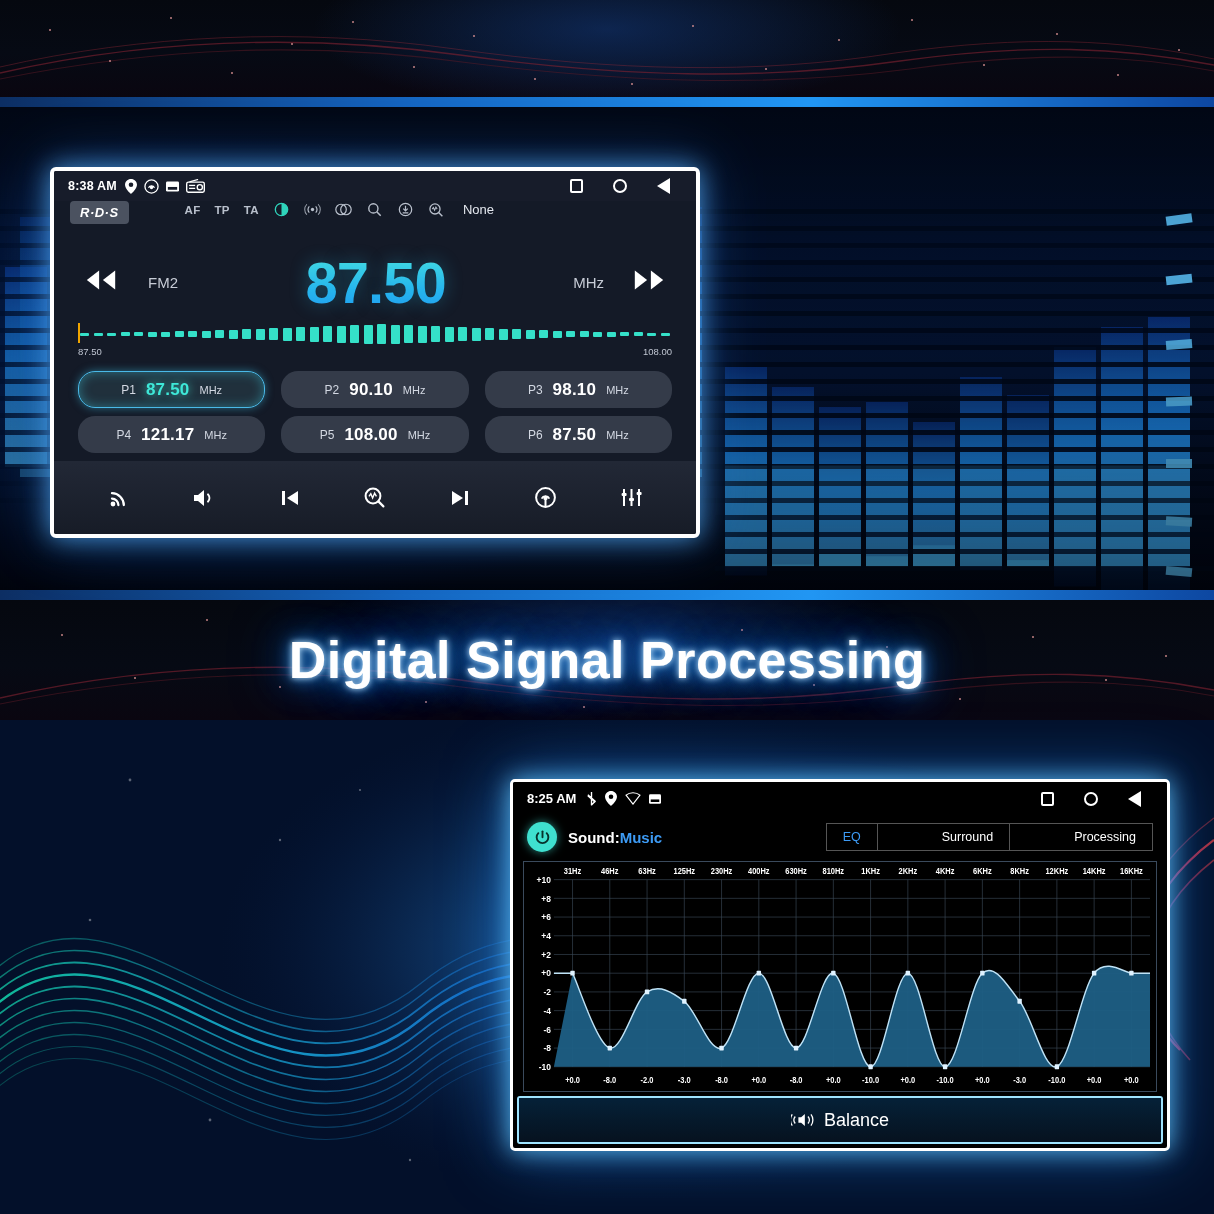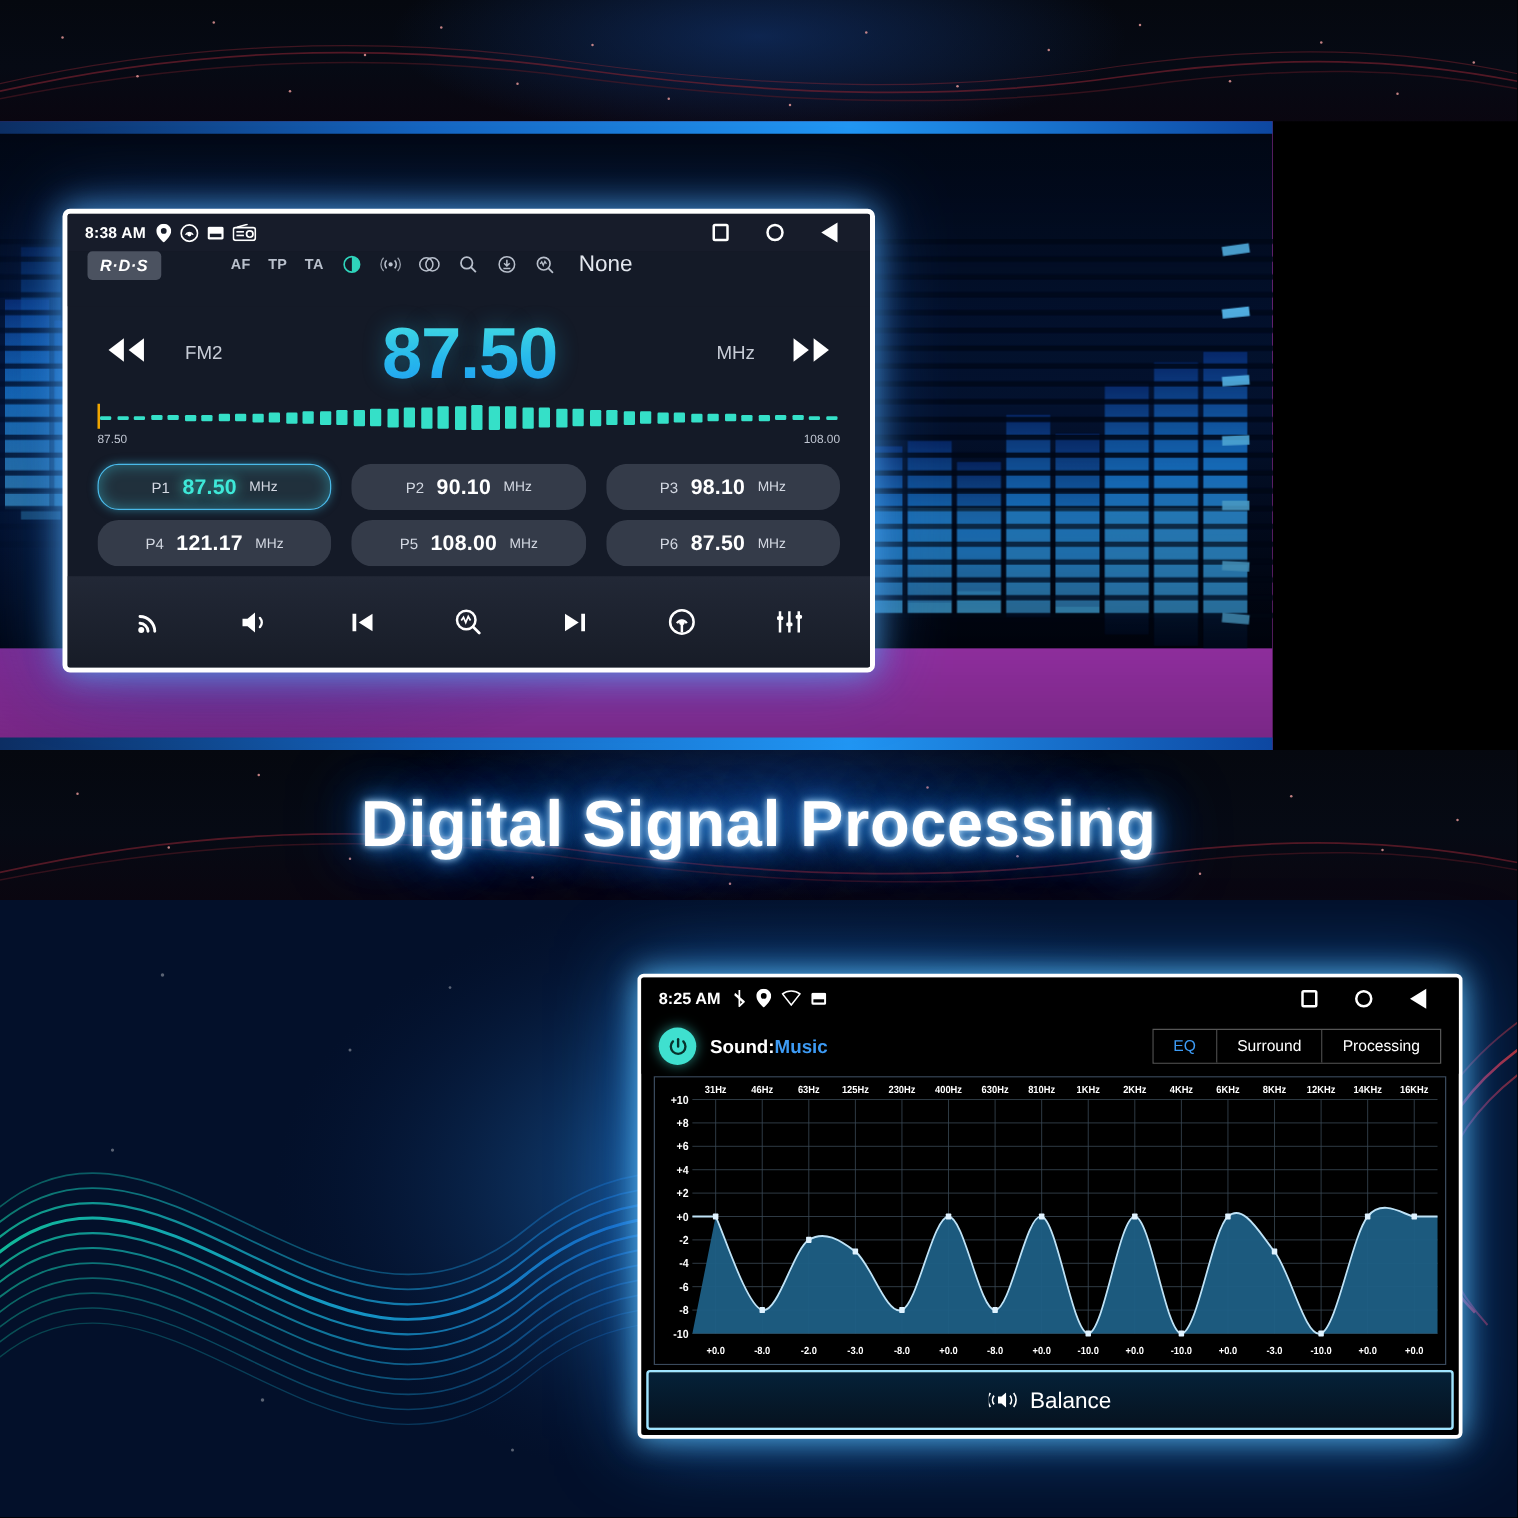--- a/index.html
+++ b/index.html
@@ -45,22 +45,22 @@
       0 0 6px #bfe4ff,
       0 0 16px #2b8ce0,
       0 0 34px #1666c8,
       0 0 60px #0b47a5;
   }
   .banner .banner-title { font-size: 44px; }
   .banner.b2 .banner-title { font-size: 52px; }
 
   
   .fm-section {
-    position: relative; width: 1018px; height: 503px; overflow: hidden;
-    background: #d946ef;
+    position: relative; width: 1214px; height: 503px; overflow: hidden;
+    background: #701a75;
   }
   .fm-bg { position: absolute; inset: 0; }
   .fm-bg .eqwall { position: absolute; inset: 0; }
   .fm-bg .haze {
     position: absolute; inset: 0;
     background:
       radial-gradient(ellipse 60% 70% at 18% 55%, rgba(6,36,92,.55), rgba(0,0,0,0) 70%),
       linear-gradient(180deg, rgba(0,0,0,.30), rgba(0,0,0,.0) 30%, rgba(0,0,0,.45));
   }
   .fm-strip-top, .fm-strip-bot {
@@ -106,21 +106,21 @@
     background: #141a27;
   }
   .rds-chip {
     background: #4b5260; color: #fff; font-weight: bold; font-style: italic;
     font-size: 13px; letter-spacing: .5px;
     padding: 4px 10px; border-radius: 4px;
   }
   .rds-icons { display: flex; align-items: center; gap: 14px; margin-left: 56px; color: #b9c0cc; font-size: 11.5px; }
   .rds-icons .lbl { font-weight: bold; letter-spacing: .3px; }
   .rds-icons .ic { display: inline-flex; align-items: center; justify-content: center; width: 17px; height: 17px; }
-  .rds-icons .none { color: #e3e7ee; font-size: 18px; margin-left: 4px; }
+  .rds-icons .none { color: #e3e7ee; font-size: 13px; margin-left: 4px; }
 
   .tuner-row {
     flex: none; height: 74px; display: flex; align-items: center;
     padding: 0 30px; color: #fff;
   }
   .tuner-row .arrow { font-size: 27px; color:#fff; line-height:1; }
   .tuner-row .band { font-size: 15px; color: #c7ccd6; margin-left: 30px; }
   .tuner-row .freq {
     flex: 1; text-align: center;
     font-size: 58px; font-weight: bold; letter-spacing: -1px;
@@ -196,21 +196,21 @@
     background: #000;
   }
   .pwr {
     width: 30px; height: 30px; border-radius: 50%;
     background: #3fe0cf; display: inline-flex; align-items: center; justify-content: center;
     box-shadow: 0 0 10px rgba(63,224,207,.6);
   }
   .dsp-head .sound-label { margin-left: 11px; font-size: 15px; color: #fff; font-weight: bold; }
   .dsp-head .sound-label .val { color: #3d9bf5; font-weight: bold; }
   .dsp-head .spacer { flex: 1; }
-  .mode-group { display: flex; border: 1px solid #555; }
+  .mode-group { display: flex; border: 1px solid #555; gap: 48px; }
   .mode-group .mb {
     padding: 6px 16px; font-size: 12.5px; color: #fff; border-right: 1px solid #555;
     background: #000;
   }
   .mode-group .mb:last-child { border-right: none; }
   .mode-group .mb.active { color: #3d9bf5; }
 
   .eq-panel { flex: 1; position: relative; margin: 2px 10px 0 10px; background: #000; border: 1px solid #3a4a5c; }
   .eq-svg { position: absolute; inset: 0; width: 100%; height: 100%; }
 

